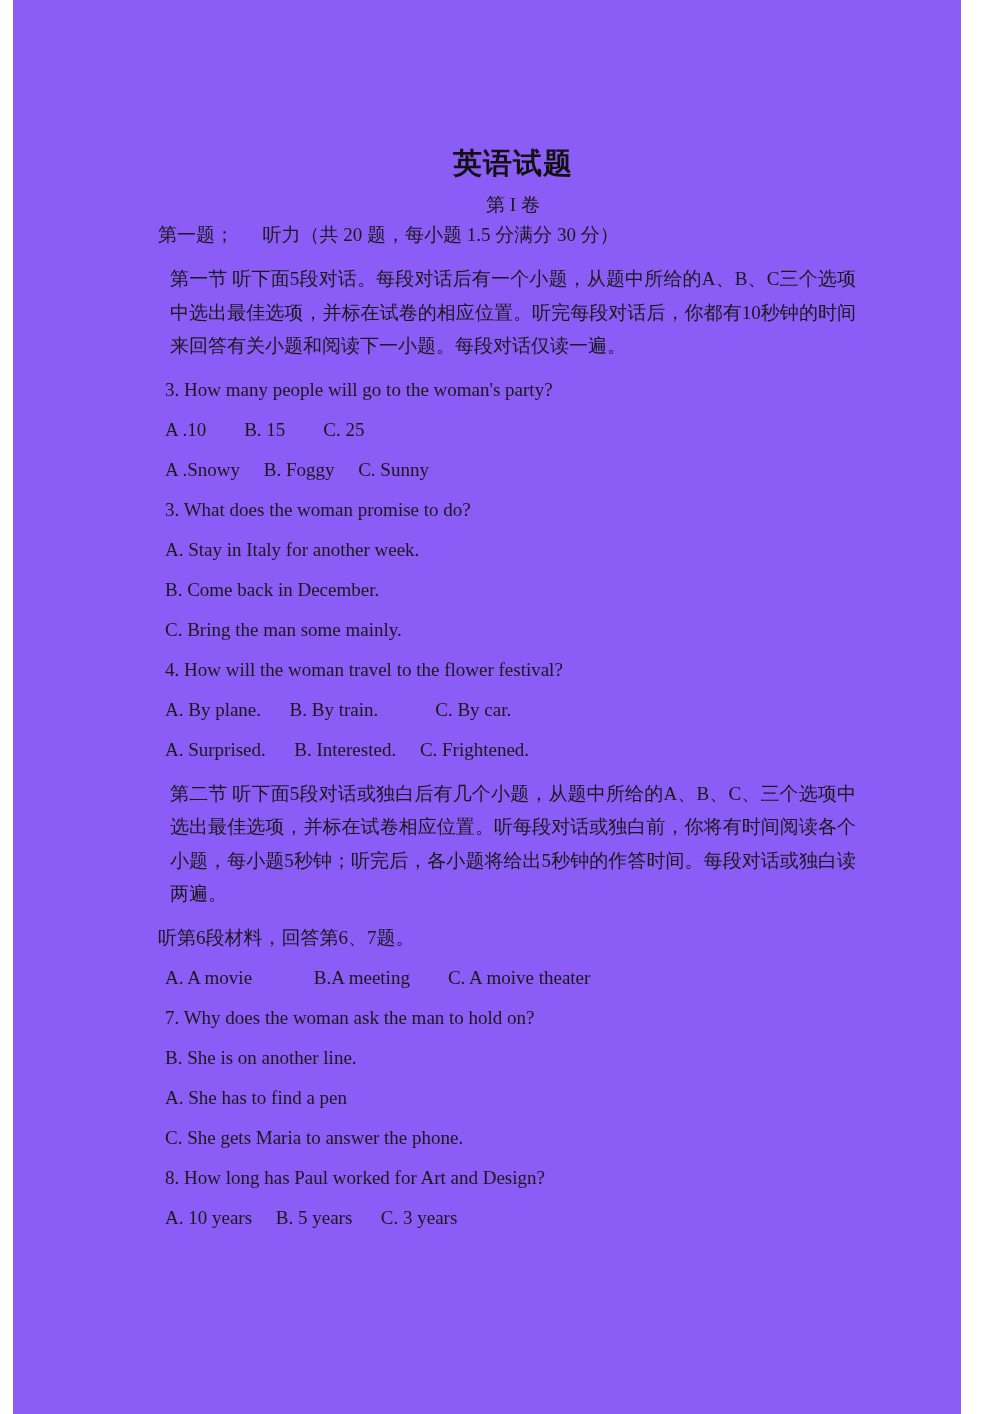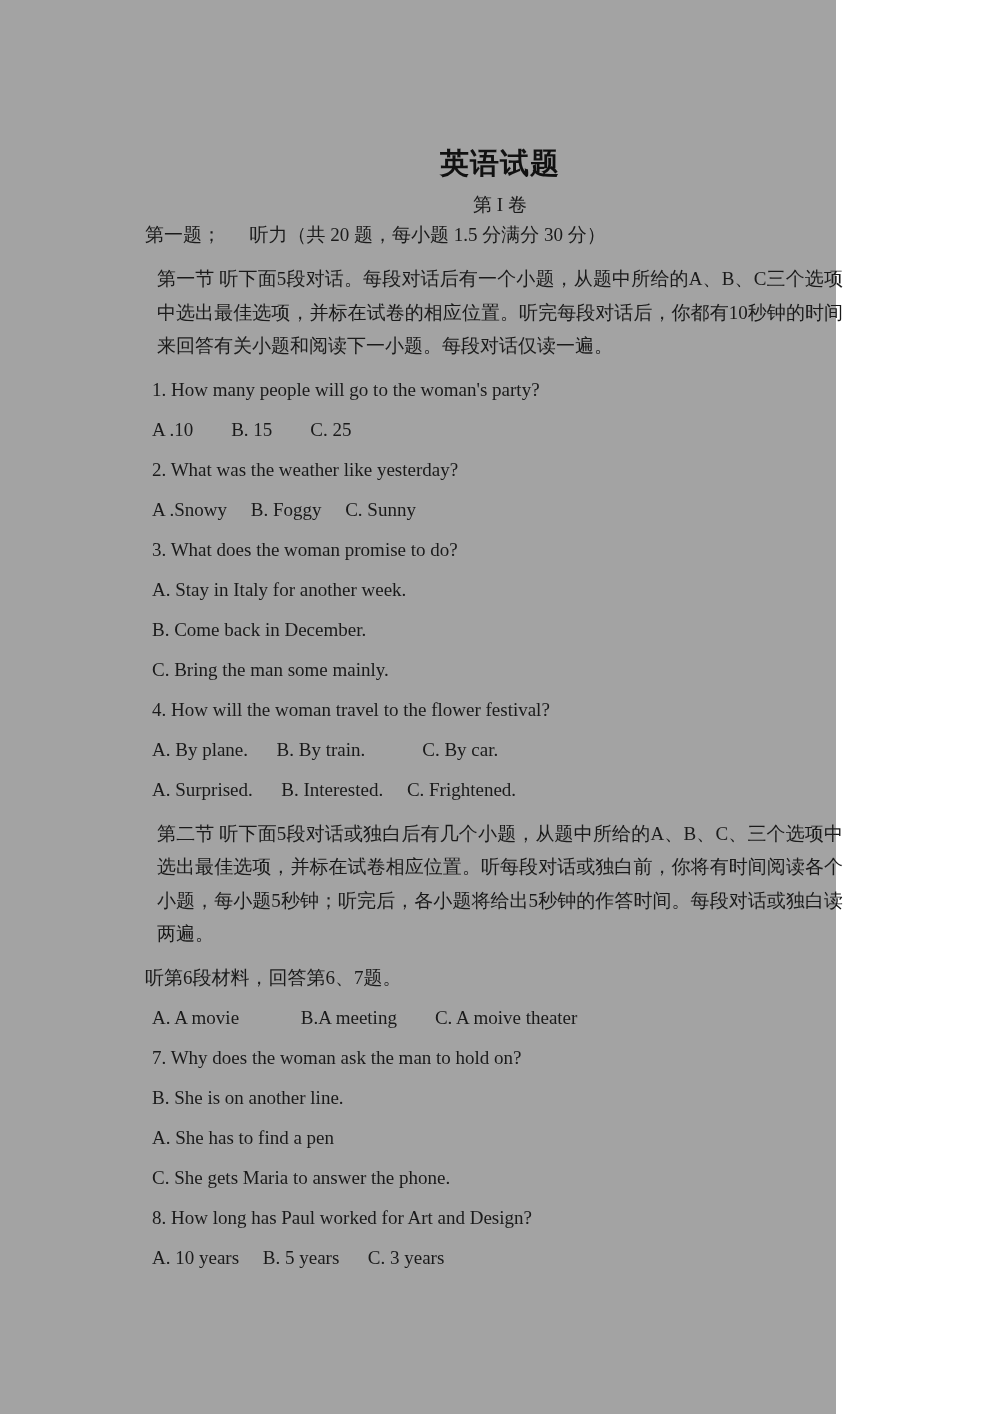--- a/index.html
+++ b/index.html
@@ -11,25 +11,25 @@
   body {
     width: 1000px;
     height: 1414px;
     position: relative;
     font-family: "Liberation Serif", "DejaVu Serif", serif;
     color: #1a1a1a;
     overflow: hidden;
   }
   .page {
     position: absolute;
-    left: 0;
+    left: 13px;
     top: 0;
-    width: 836px;
+    width: 948px;
     height: 1414px;
-    background: #a3a3a3;
+    background: #8b5cf6;
   }
   .content {
     position: absolute;
     left: 145px;
     top: 140px;
     width: 710px;
   }
 
   
   .doc-title {
@@ -88,24 +88,23 @@
   <div class="content">
 
     <h1 class="doc-title">英语试题</h1>
 
     <div class="sub-title">第 I 卷</div>
 
     <div class="cn-line">第一题；      听力（共 20 题，每小题 1.5 分满分 30 分）</div>
 
     <div class="cn-para">第一节 听下面5段对话。每段对话后有一个小题，从题中所给的A、B、C三个选项中选出最佳选项，并标在试卷的相应位置。听完每段对话后，你都有10秒钟的时间来回答有关小题和阅读下一小题。每段对话仅读一遍。</div>
 
-    <div class="q-line spaced">1. How many people will go to the woman's party?</div>
+    <div class="q-line spaced">3. How many people will go to the woman's party?</div>
     <div class="q-line spaced">A .10        B. 15        C. 25</div>
 
-    <div class="q-line spaced">2. What was the weather like yesterday?</div>
     <div class="q-line spaced">A .Snowy     B. Foggy     C. Sunny</div>
 
     <div class="q-line spaced">3. What does the woman promise to do?</div>
     <div class="q-line spaced">A. Stay in Italy for another week.</div>
     <div class="q-line spaced">B. Come back in December.</div>
     <div class="q-line spaced">C. Bring the man some mainly.</div>
 
     <div class="q-line spaced">4. How will the woman travel to the flower festival?</div>
     <div class="q-line spaced">A. By plane.      B. By train.            C. By car.</div>
 

